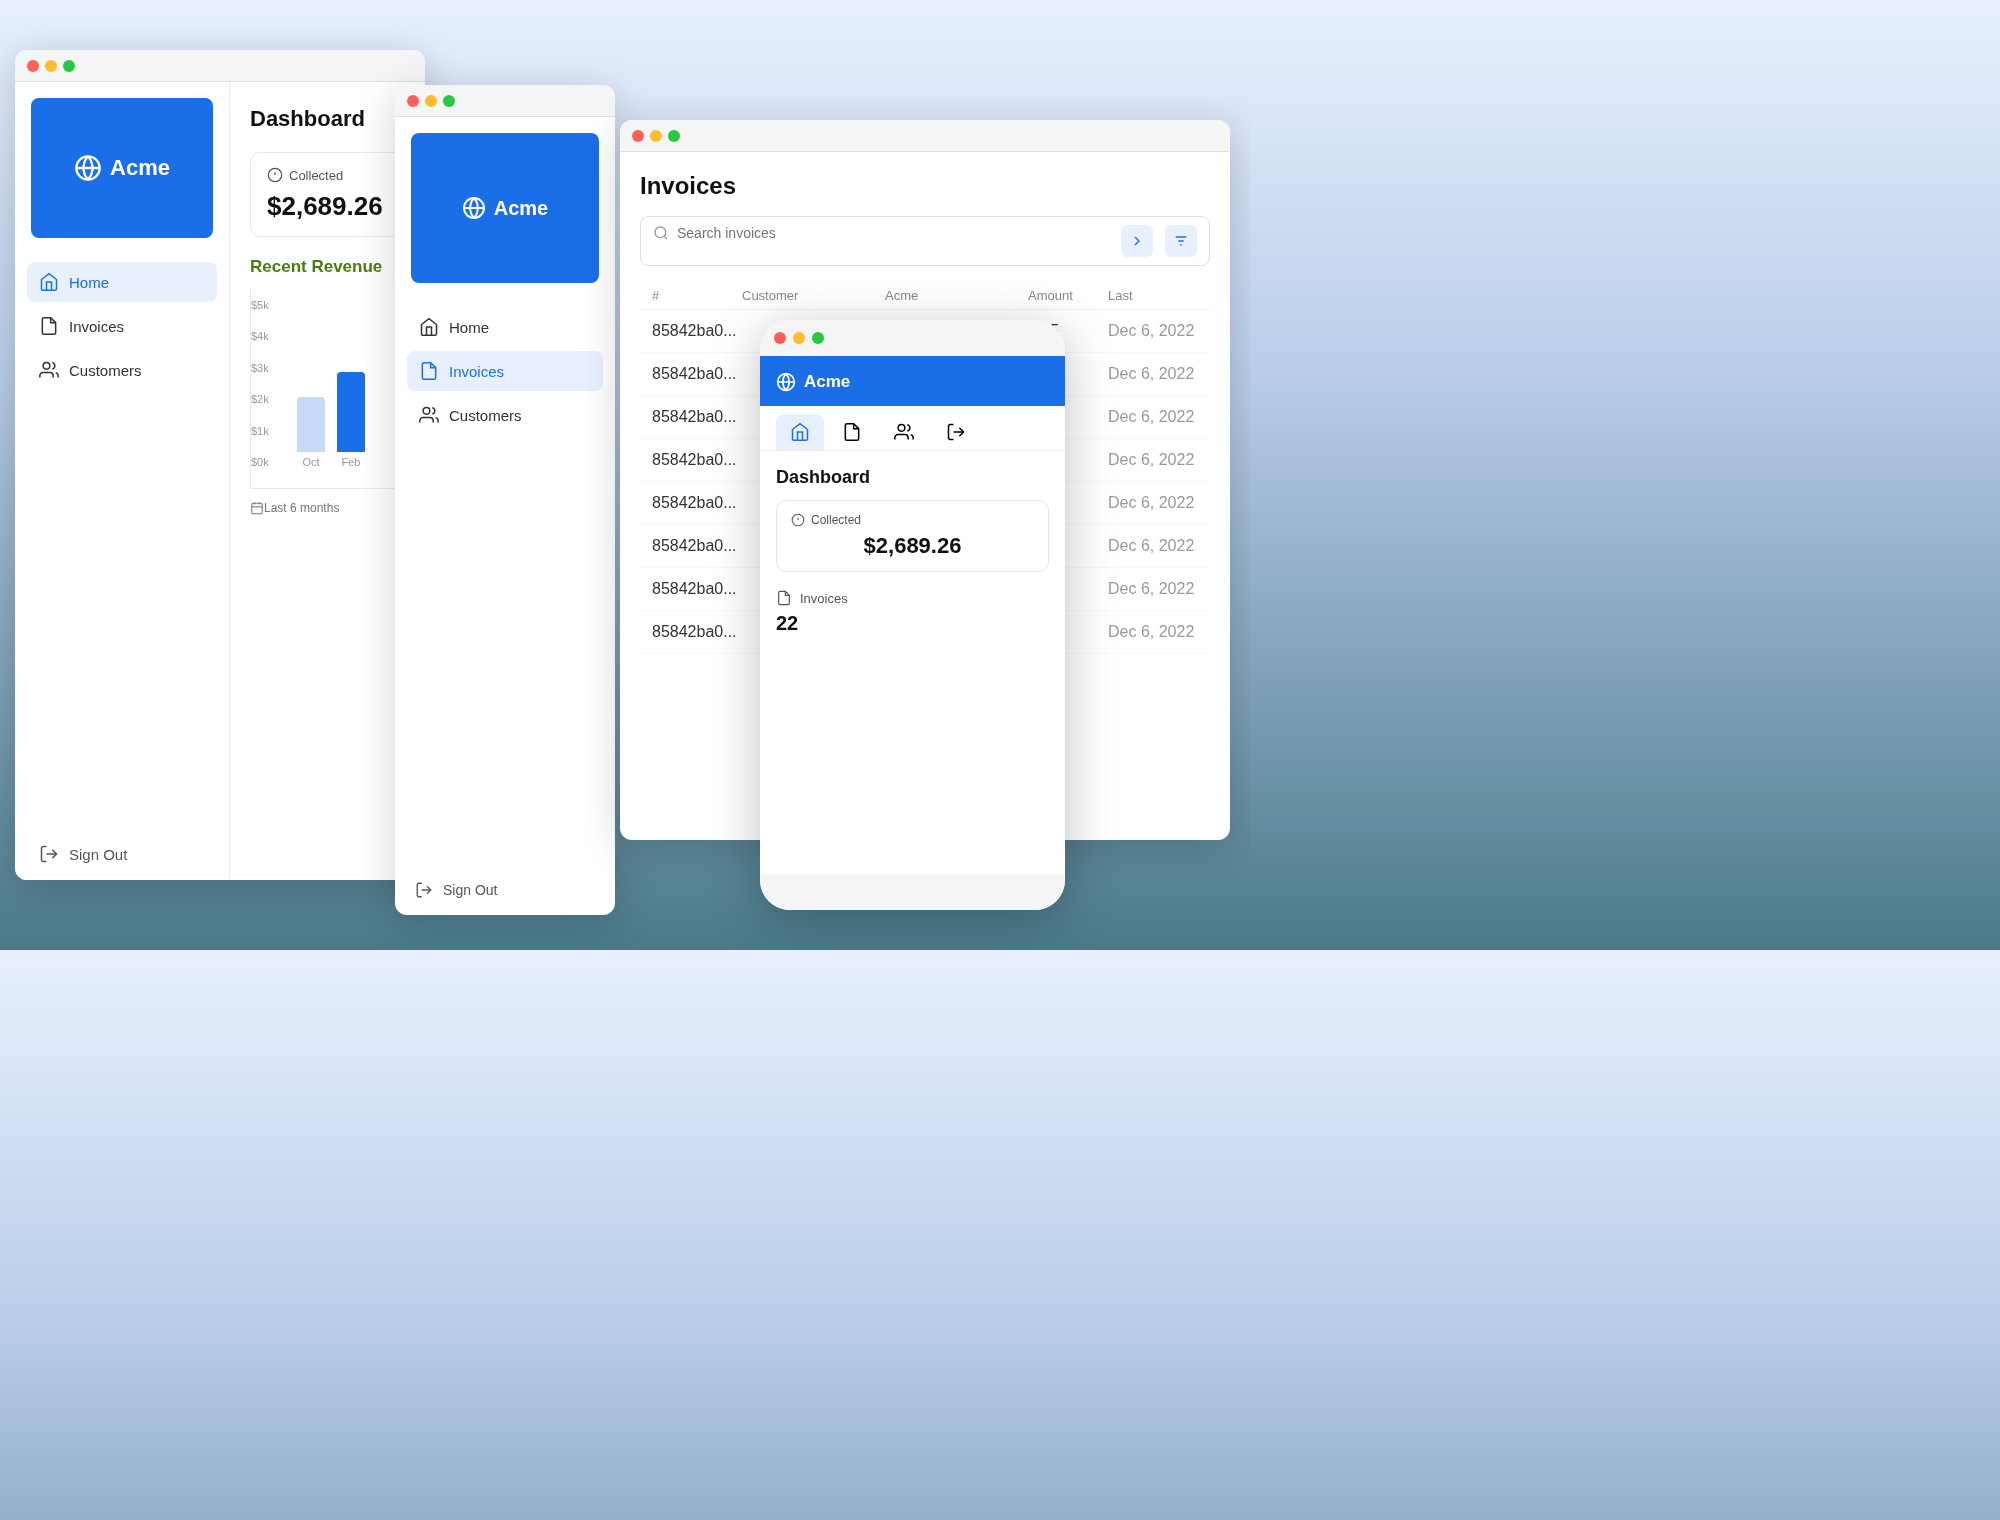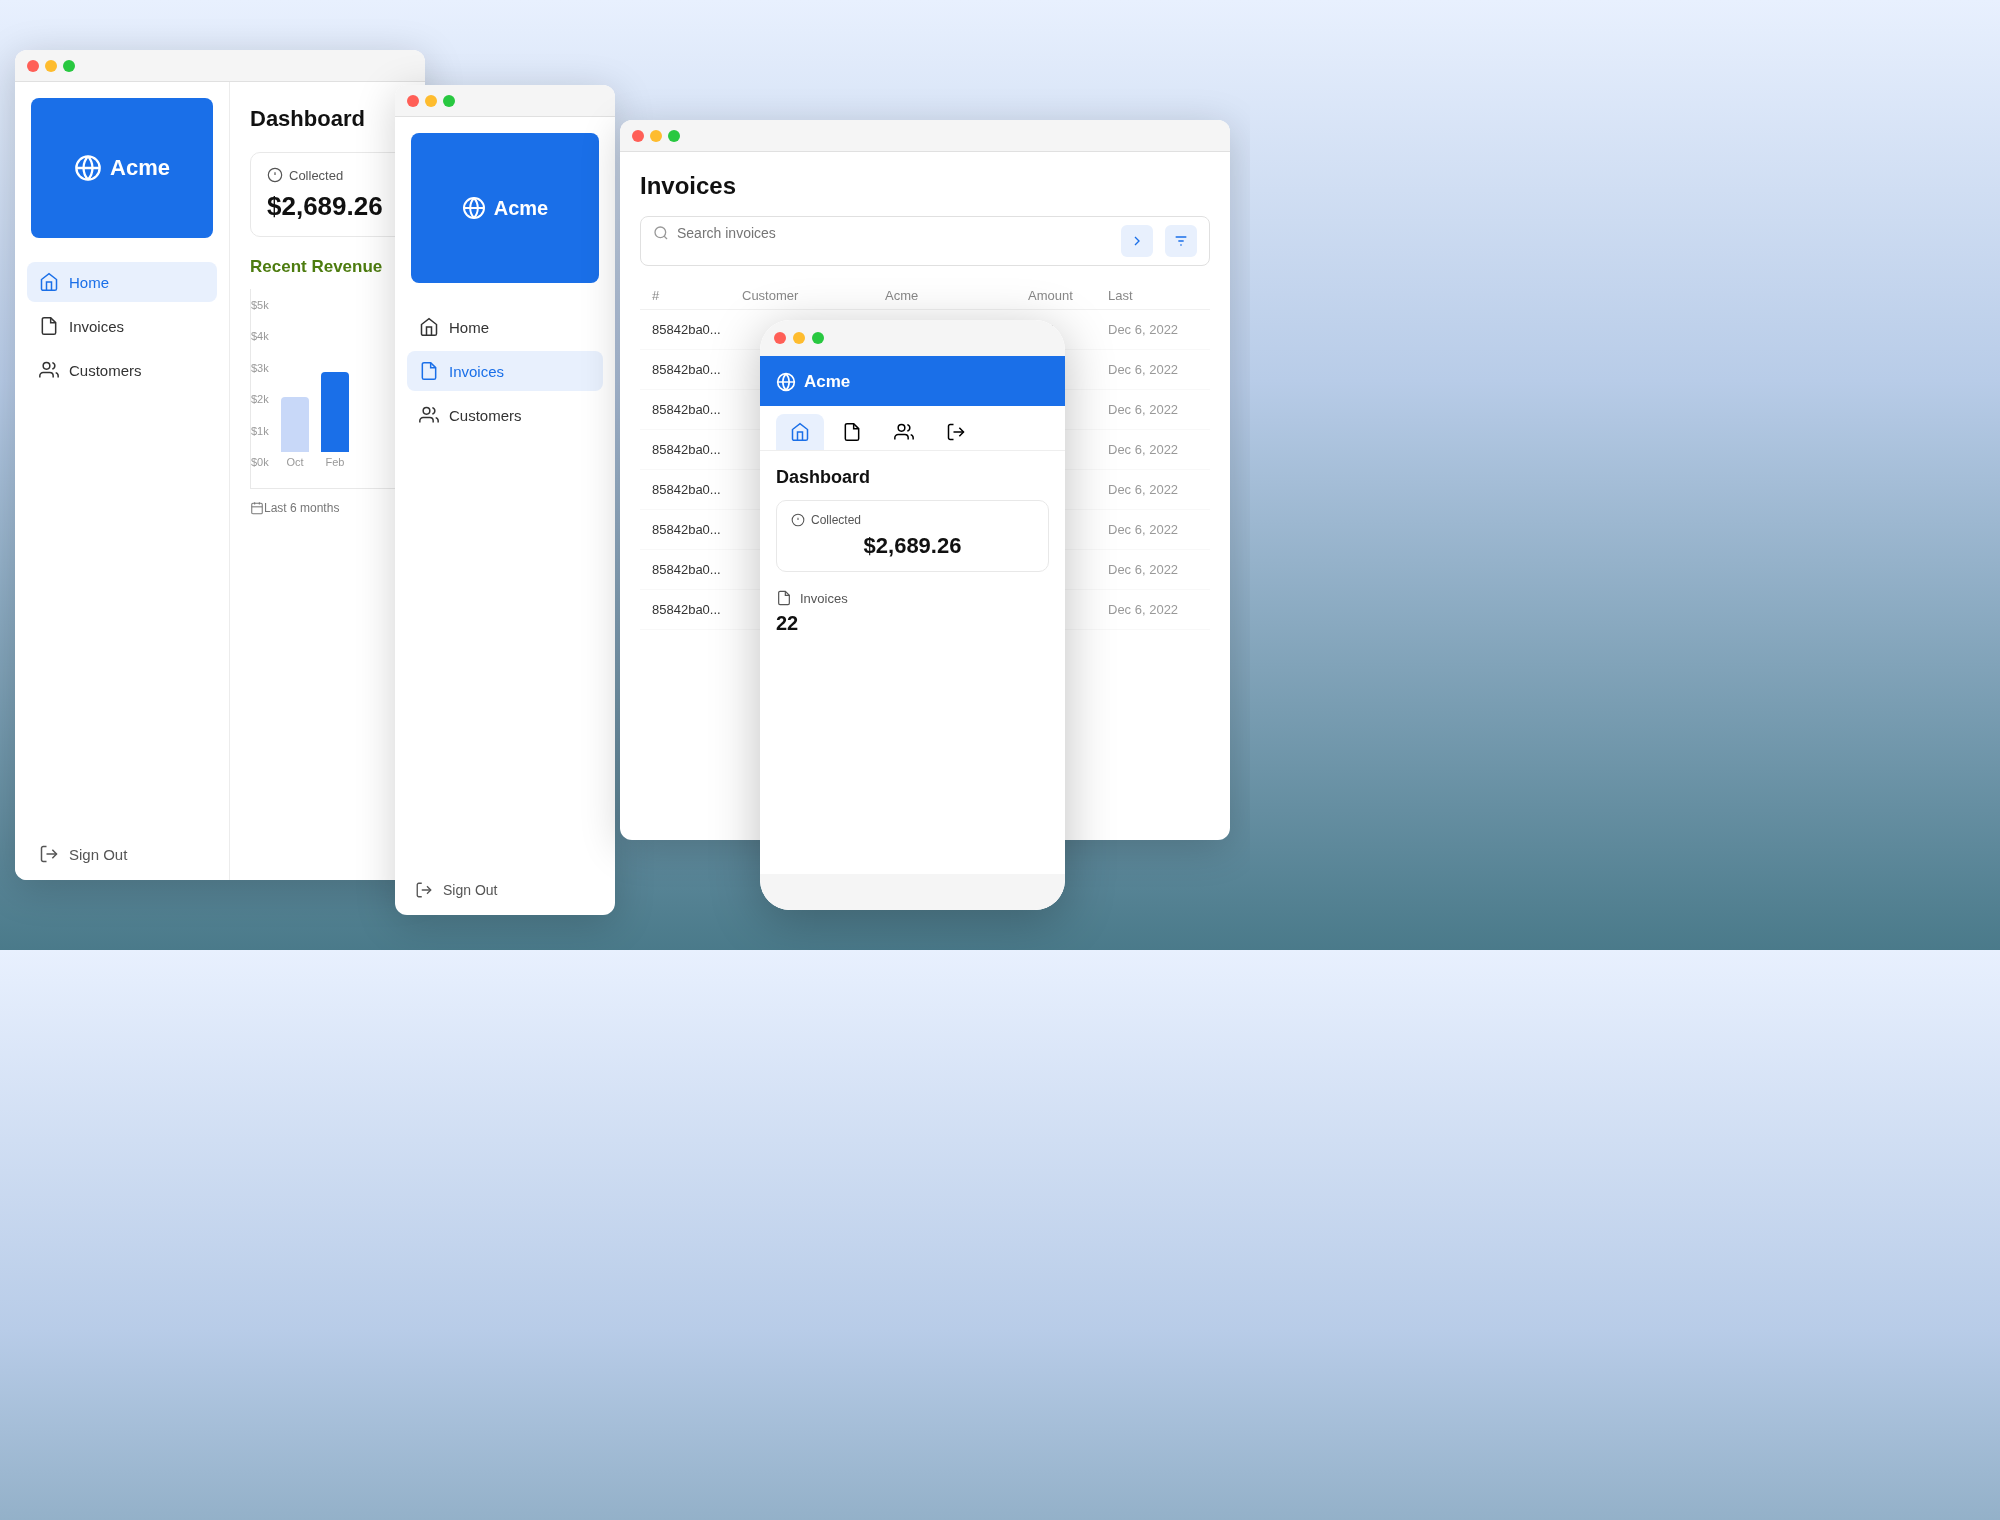--- a/index.html
+++ b/index.html
@@ -127,21 +127,21 @@
       font-weight: 700;
       color: #4d7c0f;
       margin-bottom: 12px;
     }
     
     .chart-area {
       position: relative;
       height: 200px;
       border-left: 1px solid #e8e8e8;
       border-bottom: 1px solid #e8e8e8;
-      padding: 10px 0 20px 20px;
+      padding: 10px 0 20px 36px;
     }
     .chart-labels-y {
       position: absolute;
       left: 0;
       top: 10px;
       bottom: 20px;
       display: flex;
       flex-direction: column;
       justify-content: space-between;
       font-size: 11px;
@@ -281,21 +281,21 @@
       padding: 6px 12px;
       font-size: 13px;
       color: #888;
       font-weight: 500;
       border-bottom: 1px solid #f0f0f0;
     }
     .table-row {
       display: grid;
       grid-template-columns: 90px 1fr 1fr 80px 90px;
       padding: 12px 12px;
-      font-size: 13px;
+      font-size: 16px;
       color: #333;
       border-bottom: 1px solid #f8f8f8;
       align-items: center;
     }
 
     
     .win4 {
       left: 760px;
       top: 320px;
       width: 305px;

